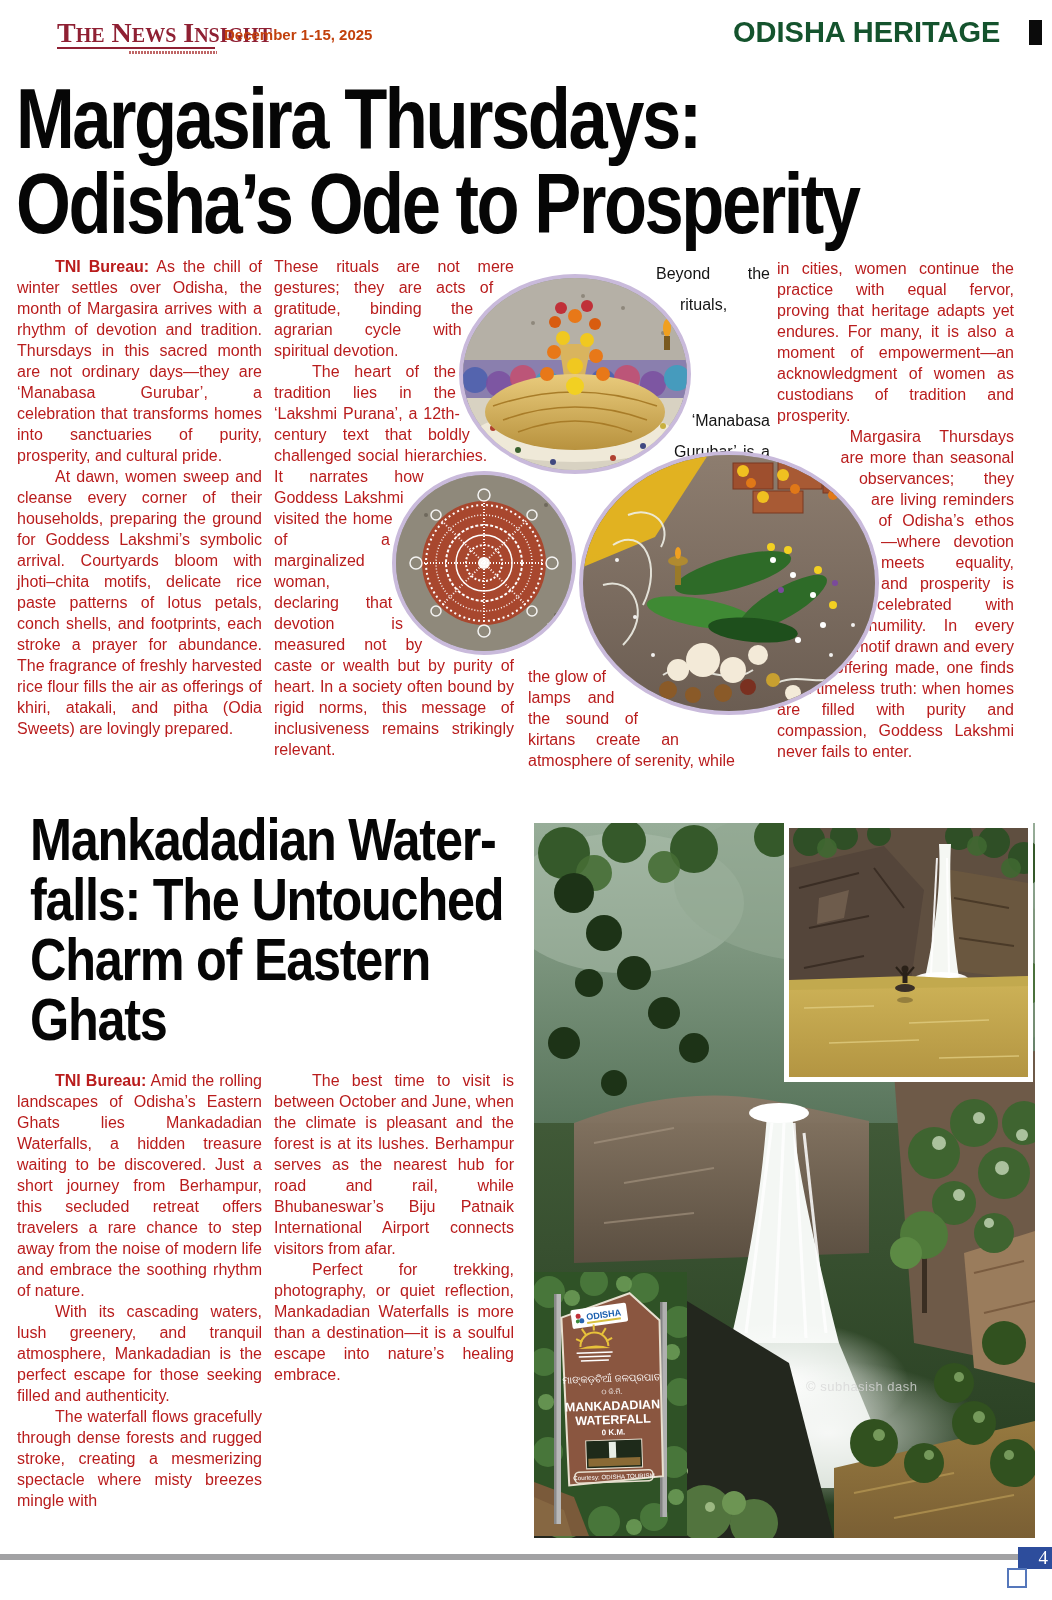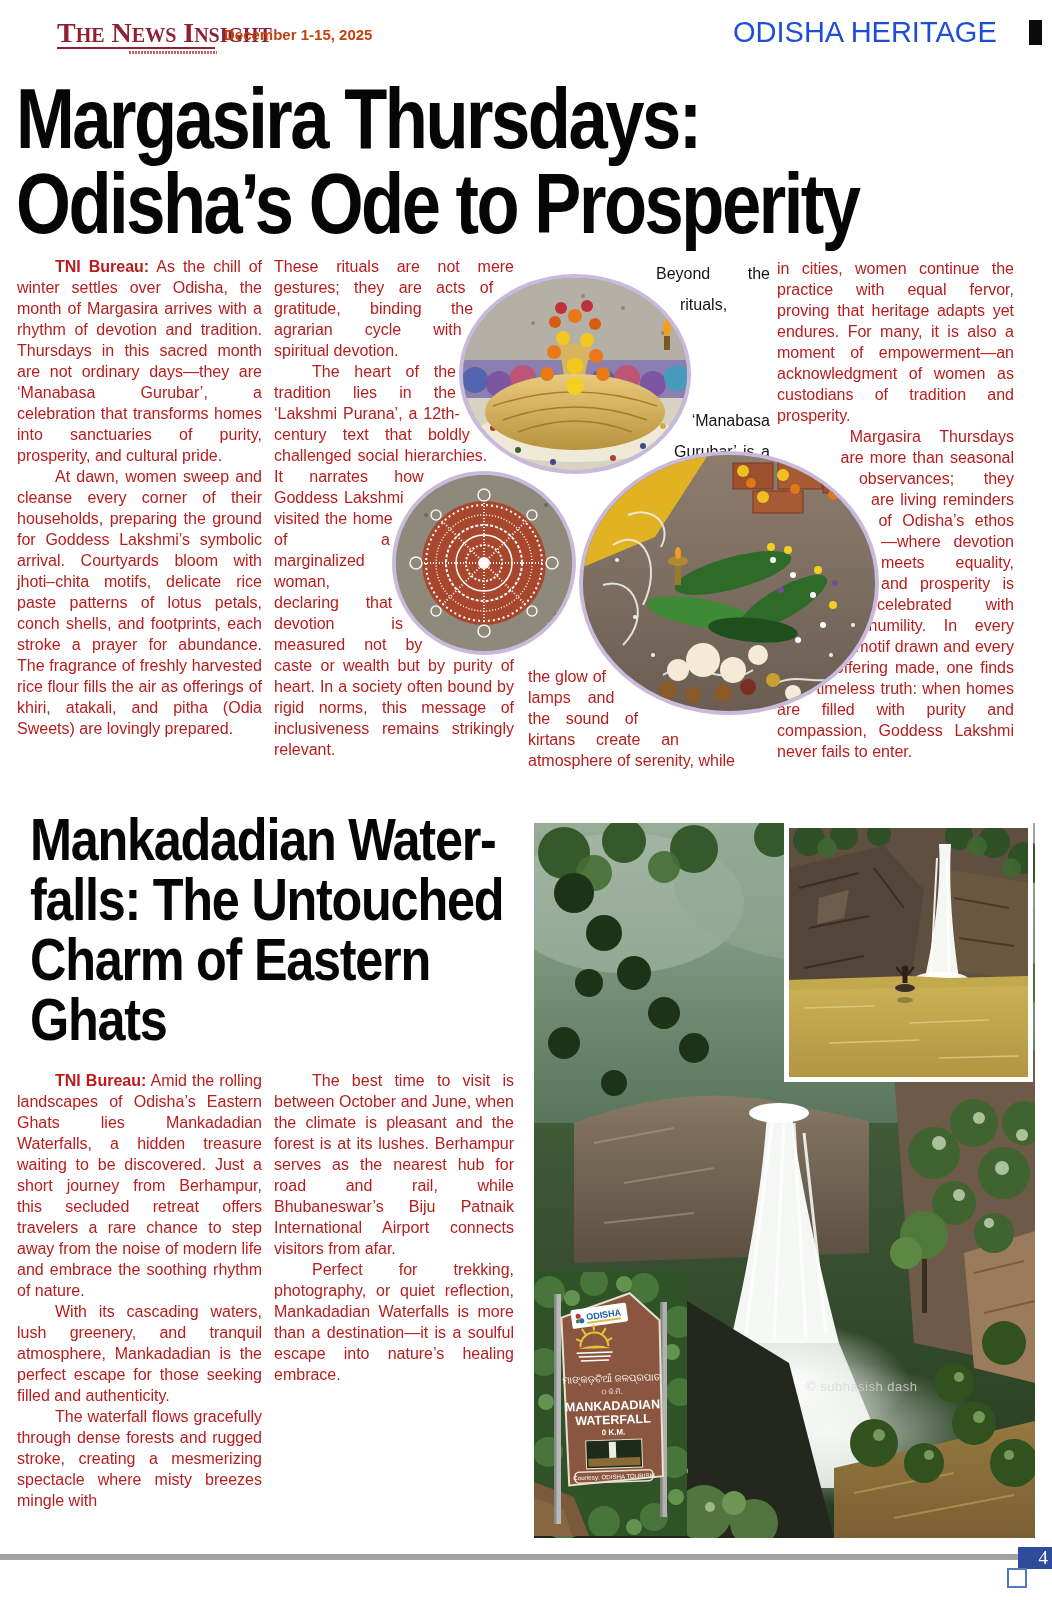--- a/index.html
+++ b/index.html
@@ -7,21 +7,21 @@
         font-family:"Liberation Sans",sans-serif;color:#141414;overflow:hidden;}
   .abs{position:absolute;}
 
   
   .brand-name{font-family:"Liberation Serif",serif;font-variant:small-caps;font-weight:bold;
               font-size:28px;line-height:26px;color:#8f2033;letter-spacing:0px;}
   .brand-rule{position:absolute;left:0;top:27px;width:158px;height:2px;background:#8f2033;}
   .brand-tagline{position:absolute;left:72px;top:31px;width:88px;height:3px;opacity:.75;
        background:repeating-linear-gradient(90deg,#a33,#a33 2px,#fff 2px,#fff 3px);}
   .issue-date{font-size:15px;font-weight:bold;color:#c2410c;}
-  .section-label{font-size:29px;font-weight:normal;color:#1d4ed8;letter-spacing:0px;}
+  .section-label{font-size:29px;font-weight:bold;color:#14532d;letter-spacing:0px;}
   .section-bar{position:absolute;left:1029px;top:20px;width:13px;height:25px;background:#0b0b0b;}
 
   
   .h1{font-weight:bold;font-size:86px;line-height:85px;letter-spacing:-3px;color:#060606;
       transform:scaleX(.82);transform-origin:0 0;white-space:pre-line;width:1260px;}
   .h2{font-weight:bold;font-size:60px;line-height:60px;letter-spacing:-1.5px;color:#060606;
       transform:scaleX(.84);transform-origin:0 0;white-space:pre-line;width:640px;}
 
   
   .bt{font-size:16px;line-height:21px;text-align:justify;color:#b91c1c;}

